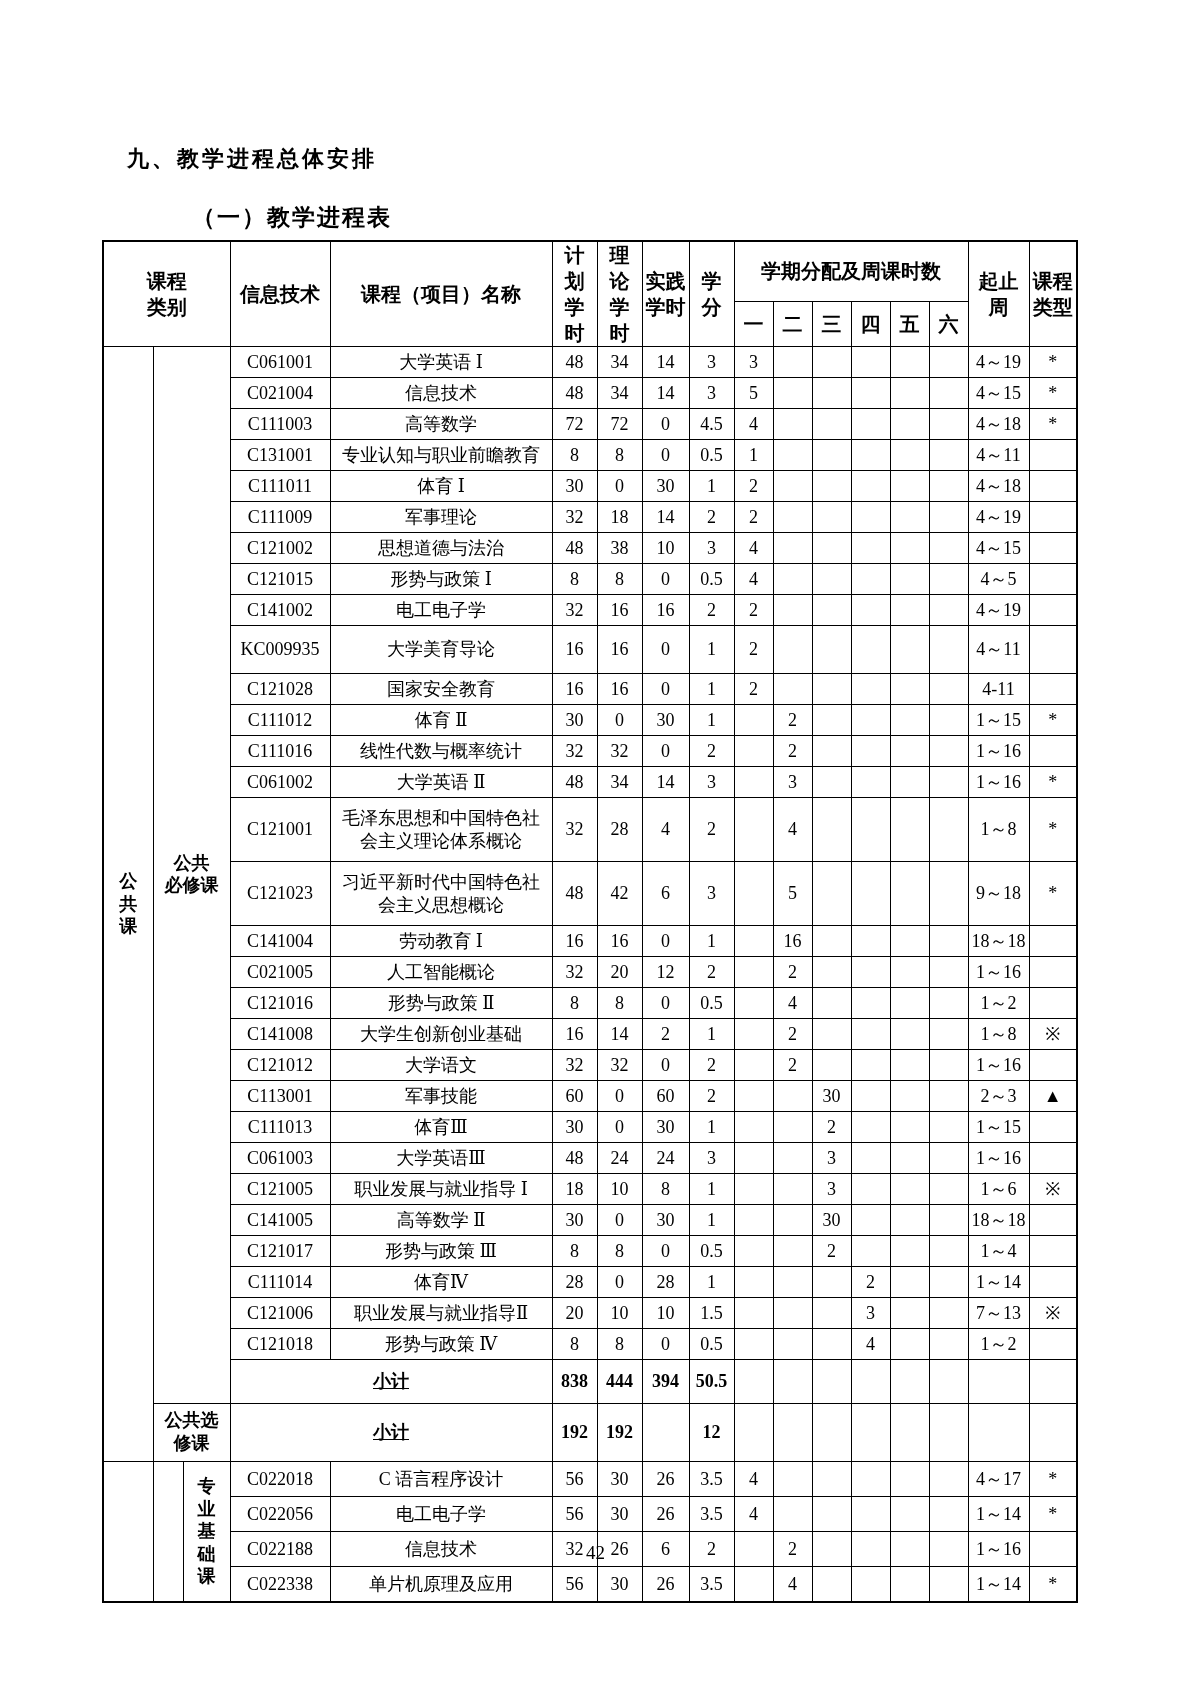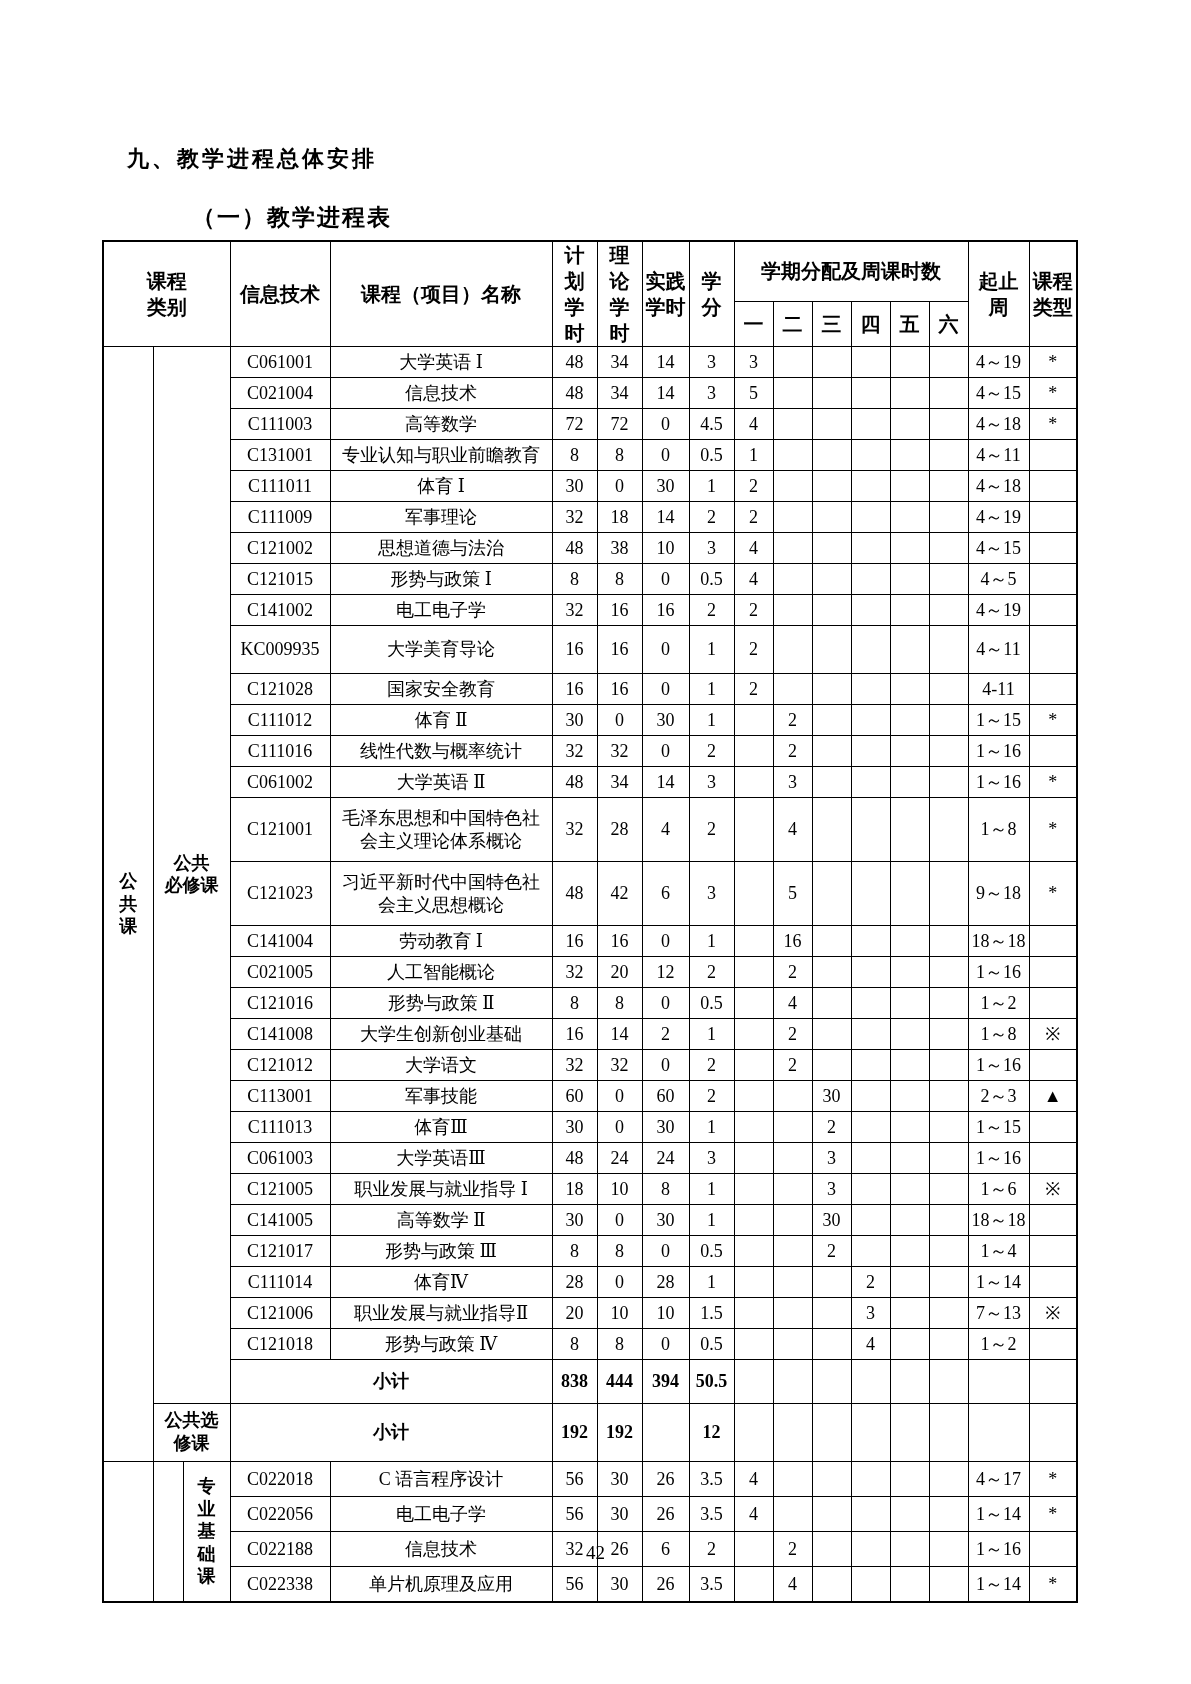--- a/index.html
+++ b/index.html
@@ -50,21 +50,21 @@
   .v-label {
     font-family:"Liberation Sans","DejaVu Sans",sans-serif;
     font-weight:bold; font-size:20px; white-space:pre-line; line-height:1.6;
   }
   .h-label {
     font-family:Liberation Mono, monospace;
     font-weight:bold; font-size:20px; white-space:pre-line; line-height:1.35;
   }
   .sub-label {
     font-family:"Liberation Sans","DejaVu Sans",sans-serif;
-    font-weight:bold; font-size:20px;
+    font-weight:bold; font-size:20px;text-decoration:underline;
   }
   .sub-val { font-weight:bold; }
   .page-number {
     position:absolute; left:0; top:1542px; width:1191px;
     text-align:center; font-size:19px;
   }
 </style>
 </head>
 <body>
 

